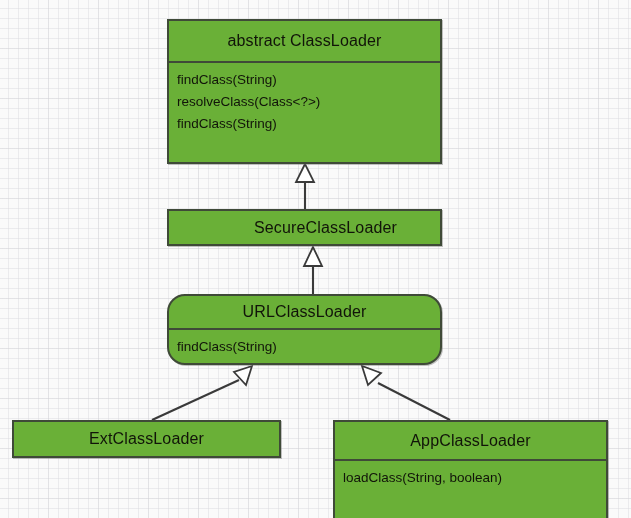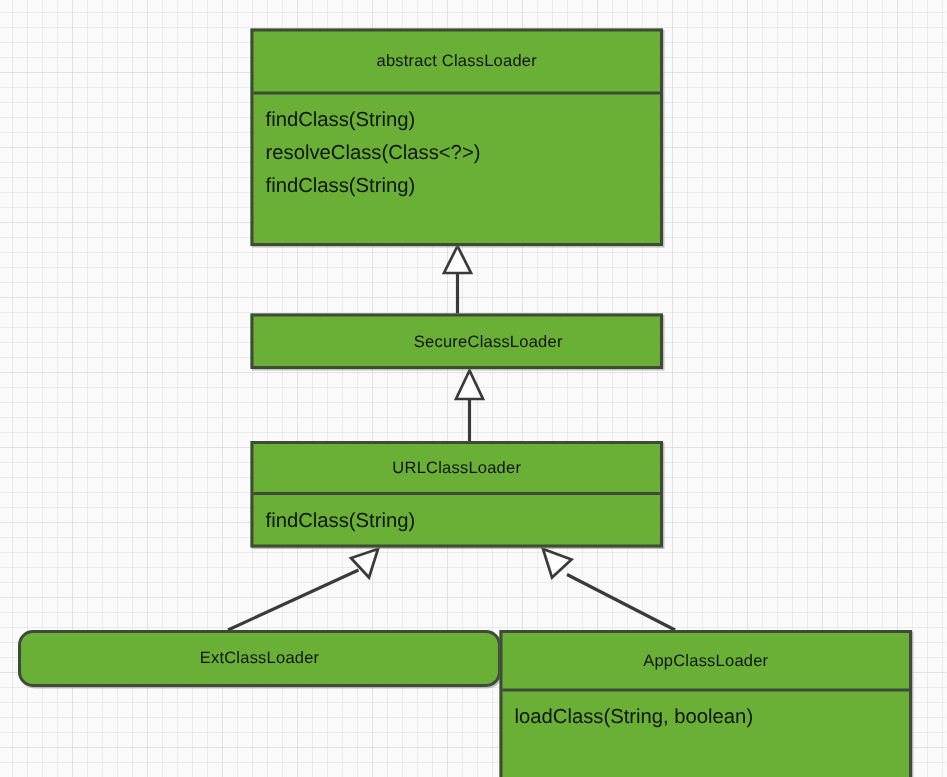--- a/index.html
+++ b/index.html
@@ -49,21 +49,21 @@
     background: #6ab037;
     border: 2px solid #3f4a38;
     box-shadow: 1px 1px 0 rgba(120,120,120,0.45);
     z-index: 2;
   }
 
   .class-title {
     box-sizing: border-box;
     text-align: center;
     color: #111409;
-    font-size: 11px;
+    font-size: 16px;
     letter-spacing: 0.15px;
     display: flex;
     align-items: center;
     justify-content: center;
     width: 100%;
   }
 
   .class-divider {
     height: 2px;
     background: #3f4a38;
@@ -83,25 +83,25 @@
   }
 
   
   #box-classloader      { left: 167px; top: 19px;  width: 275px; height: 145px; }
   #box-classloader .class-title   { height: 40px; }
   #box-classloader .class-members { height: 101px; }
 
   #box-secureclassloader { left: 167px; top: 209px; width: 275px; height: 37px; }
   #box-secureclassloader .class-title { height: 33px; padding-left: 42px; }
 
-  #box-urlclassloader   { left: 167px; top: 294px; width: 275px; height: 71px; }
+  #box-urlclassloader   { left: 167px; top: 294px; width: 275px; height: 71px; border-radius: 18px; }
   #box-urlclassloader .class-title   { height: 32px; }
   #box-urlclassloader .class-members { height: 35px; }
 
-  #box-extclassloader   { left: 12px;  top: 420px; width: 322px; height: 38px; border-radius: 10px; }
+  #box-extclassloader   { left: 12px;  top: 420px; width: 269px; height: 38px; }
   #box-extclassloader .class-title   { height: 34px; }
 
   #box-appclassloader   { left: 333px; top: 420px; width: 275px; height: 100px; }
   #box-appclassloader .class-title   { height: 37px; }
   #box-appclassloader .class-members { height: 61px; }
 </style>
 </head>
 <body>
 
 <div id="canvas">

